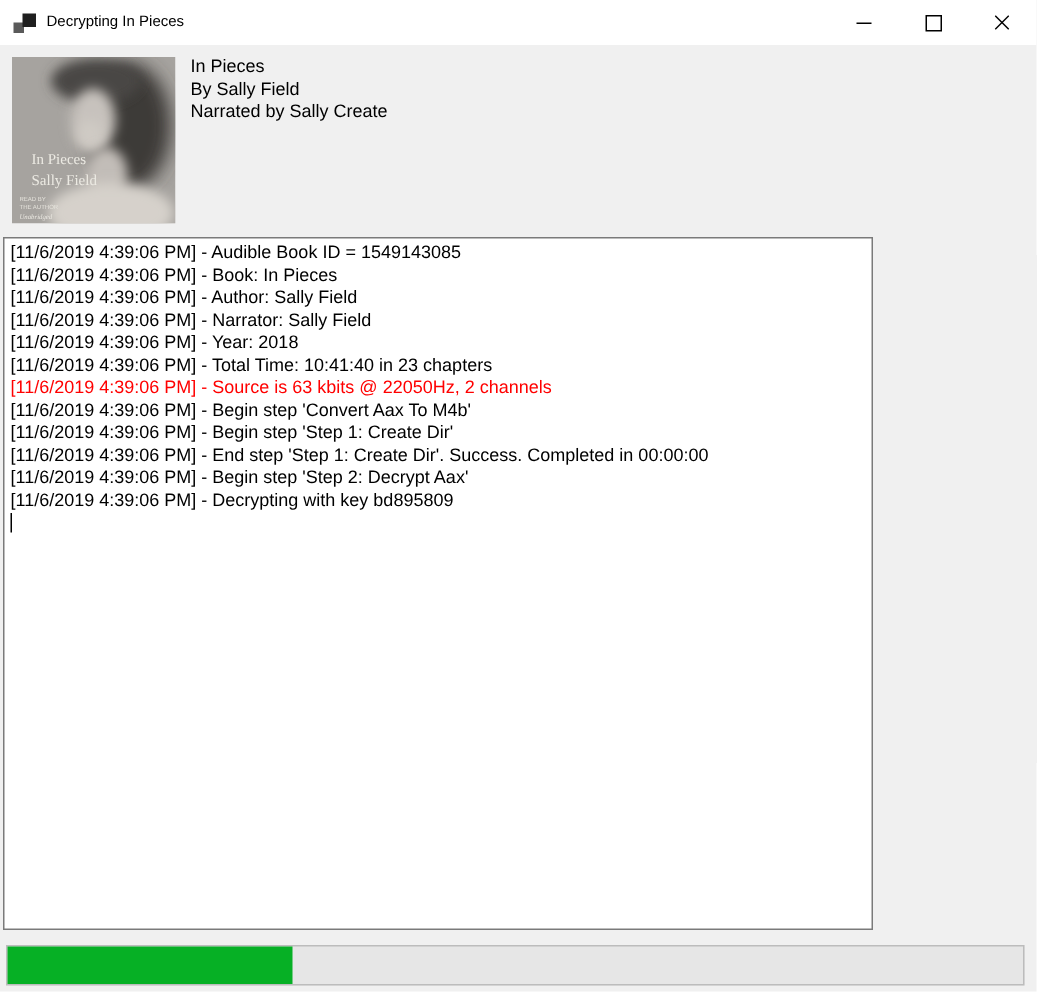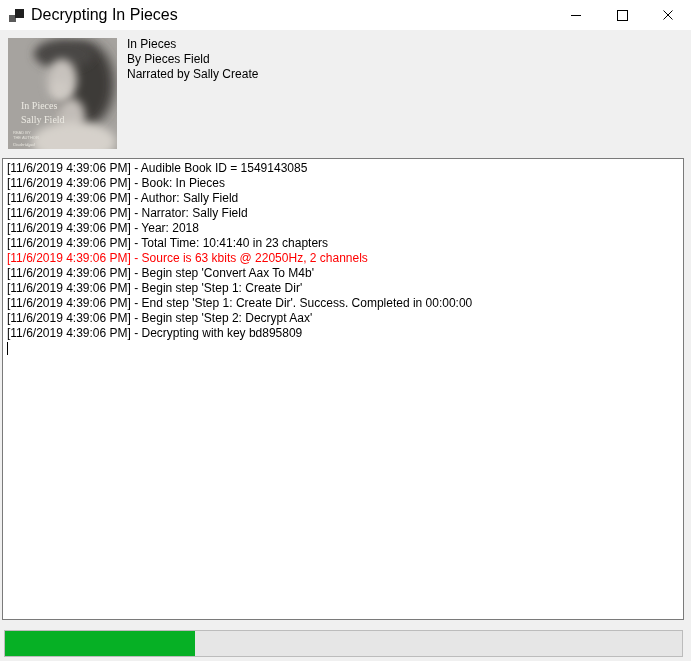--- a/index.html
+++ b/index.html
@@ -24,21 +24,21 @@
   }
   .app-icon .sq-small {
     position: absolute; left: 0; bottom: 1px; width: 7px; height: 7px;
     background: #5a5a5a;
   }
   .app-icon .sq-big {
     position: absolute; right: 1px; top: 2px; width: 9px; height: 9px;
     background: #1f1f1f;
   }
   .title-text {
-    font-size: 16px; line-height: 30px; white-space: nowrap;
+    font-size: 10px; line-height: 30px; white-space: nowrap;
   }
   .titlebar-spacer { flex: 1 1 auto; }
   .caption-btn {
     width: 46px; height: 30px; flex: 0 0 auto;
     display: flex; align-items: center; justify-content: center;
     background: transparent; border: none; padding: 0; cursor: default;
   }
   .glyph-min { width: 10px; height: 0; border-top: 1px solid #000; }
   .glyph-max { width: 9px; height: 9px; border: 1px solid #000; }
   .glyph-close { width: 10px; height: 10px; display: block; }
@@ -48,21 +48,21 @@
     position: absolute; left: 8px; top: 38px; width: 109px; height: 111px;
     display: block;
   }
   .book-info {
     position: absolute; left: 127px; top: 37px;
     font-size: 12px; line-height: 15px;
   }
 
   
   .logbox {
-    position: absolute; left: 2px; top: 158px; width: 682px; height: 462px;
+    position: absolute; left: 2px; top: 158px; width: 580px; height: 462px;
     background: #ffffff;
     border: 1px solid #7a7a7a;
     box-sizing: border-box;
     padding: 2px 0 0 4px;
     font-size: 12px; line-height: 15px;
     overflow: hidden;
     cursor: text;
   }
   .log-line { white-space: pre; }
   .caret {
@@ -125,21 +125,21 @@
 
   <text x="13" y="71" font-family="Liberation Serif, serif" font-size="10" fill="#eceae3">In Pieces</text>
   <text x="13" y="85" font-family="Liberation Serif, serif" font-size="10" fill="#eceae3">Sally Field</text>
   <text x="5" y="96" font-family="Liberation Sans, sans-serif" font-size="4" fill="#e5e3dc">READ BY</text>
   <text x="5" y="101" font-family="Liberation Sans, sans-serif" font-size="4" fill="#e5e3dc">THE AUTHOR</text>
   <text x="5" y="108" font-family="Liberation Serif, serif" font-size="4.5" font-style="italic" fill="#eceae3">Unabridged</text>
 </svg>
 
 <div class="book-info">
   <div>In Pieces</div>
-  <div>By Pieces Field</div>
+  <div>By Sally Field</div>
   <div>Narrated by Sally Create</div>
 </div>
 
 <div class="logbox"><div class="log-line">[11/6/2019 4:39:06 PM] - Audible Book ID = 1549143085</div><div class="log-line">[11/6/2019 4:39:06 PM] - Book: In Pieces</div><div class="log-line">[11/6/2019 4:39:06 PM] - Author: Sally Field</div><div class="log-line">[11/6/2019 4:39:06 PM] - Narrator: Sally Field</div><div class="log-line">[11/6/2019 4:39:06 PM] - Year: 2018</div><div class="log-line">[11/6/2019 4:39:06 PM] - Total Time: 10:41:40 in 23 chapters</div><div class="log-line" style="color: rgb(255, 0, 0);">[11/6/2019 4:39:06 PM] - Source is 63 kbits @ 22050Hz, 2 channels</div><div class="log-line">[11/6/2019 4:39:06 PM] - Begin step 'Convert Aax To M4b'</div><div class="log-line">[11/6/2019 4:39:06 PM] - Begin step 'Step 1: Create Dir'</div><div class="log-line">[11/6/2019 4:39:06 PM] - End step 'Step 1: Create Dir'. Success. Completed in 00:00:00</div><div class="log-line">[11/6/2019 4:39:06 PM] - Begin step 'Step 2: Decrypt Aax'</div><div class="log-line">[11/6/2019 4:39:06 PM] - Decrypting with key bd895809</div><span class="caret"></span></div>
 
 <div class="progress-track" style="background: rgb(230, 230, 230);">
   <div class="progress-fill" style="width: 28%; background: rgb(6, 176, 37);"></div>
 </div>
 
 </body></html>

